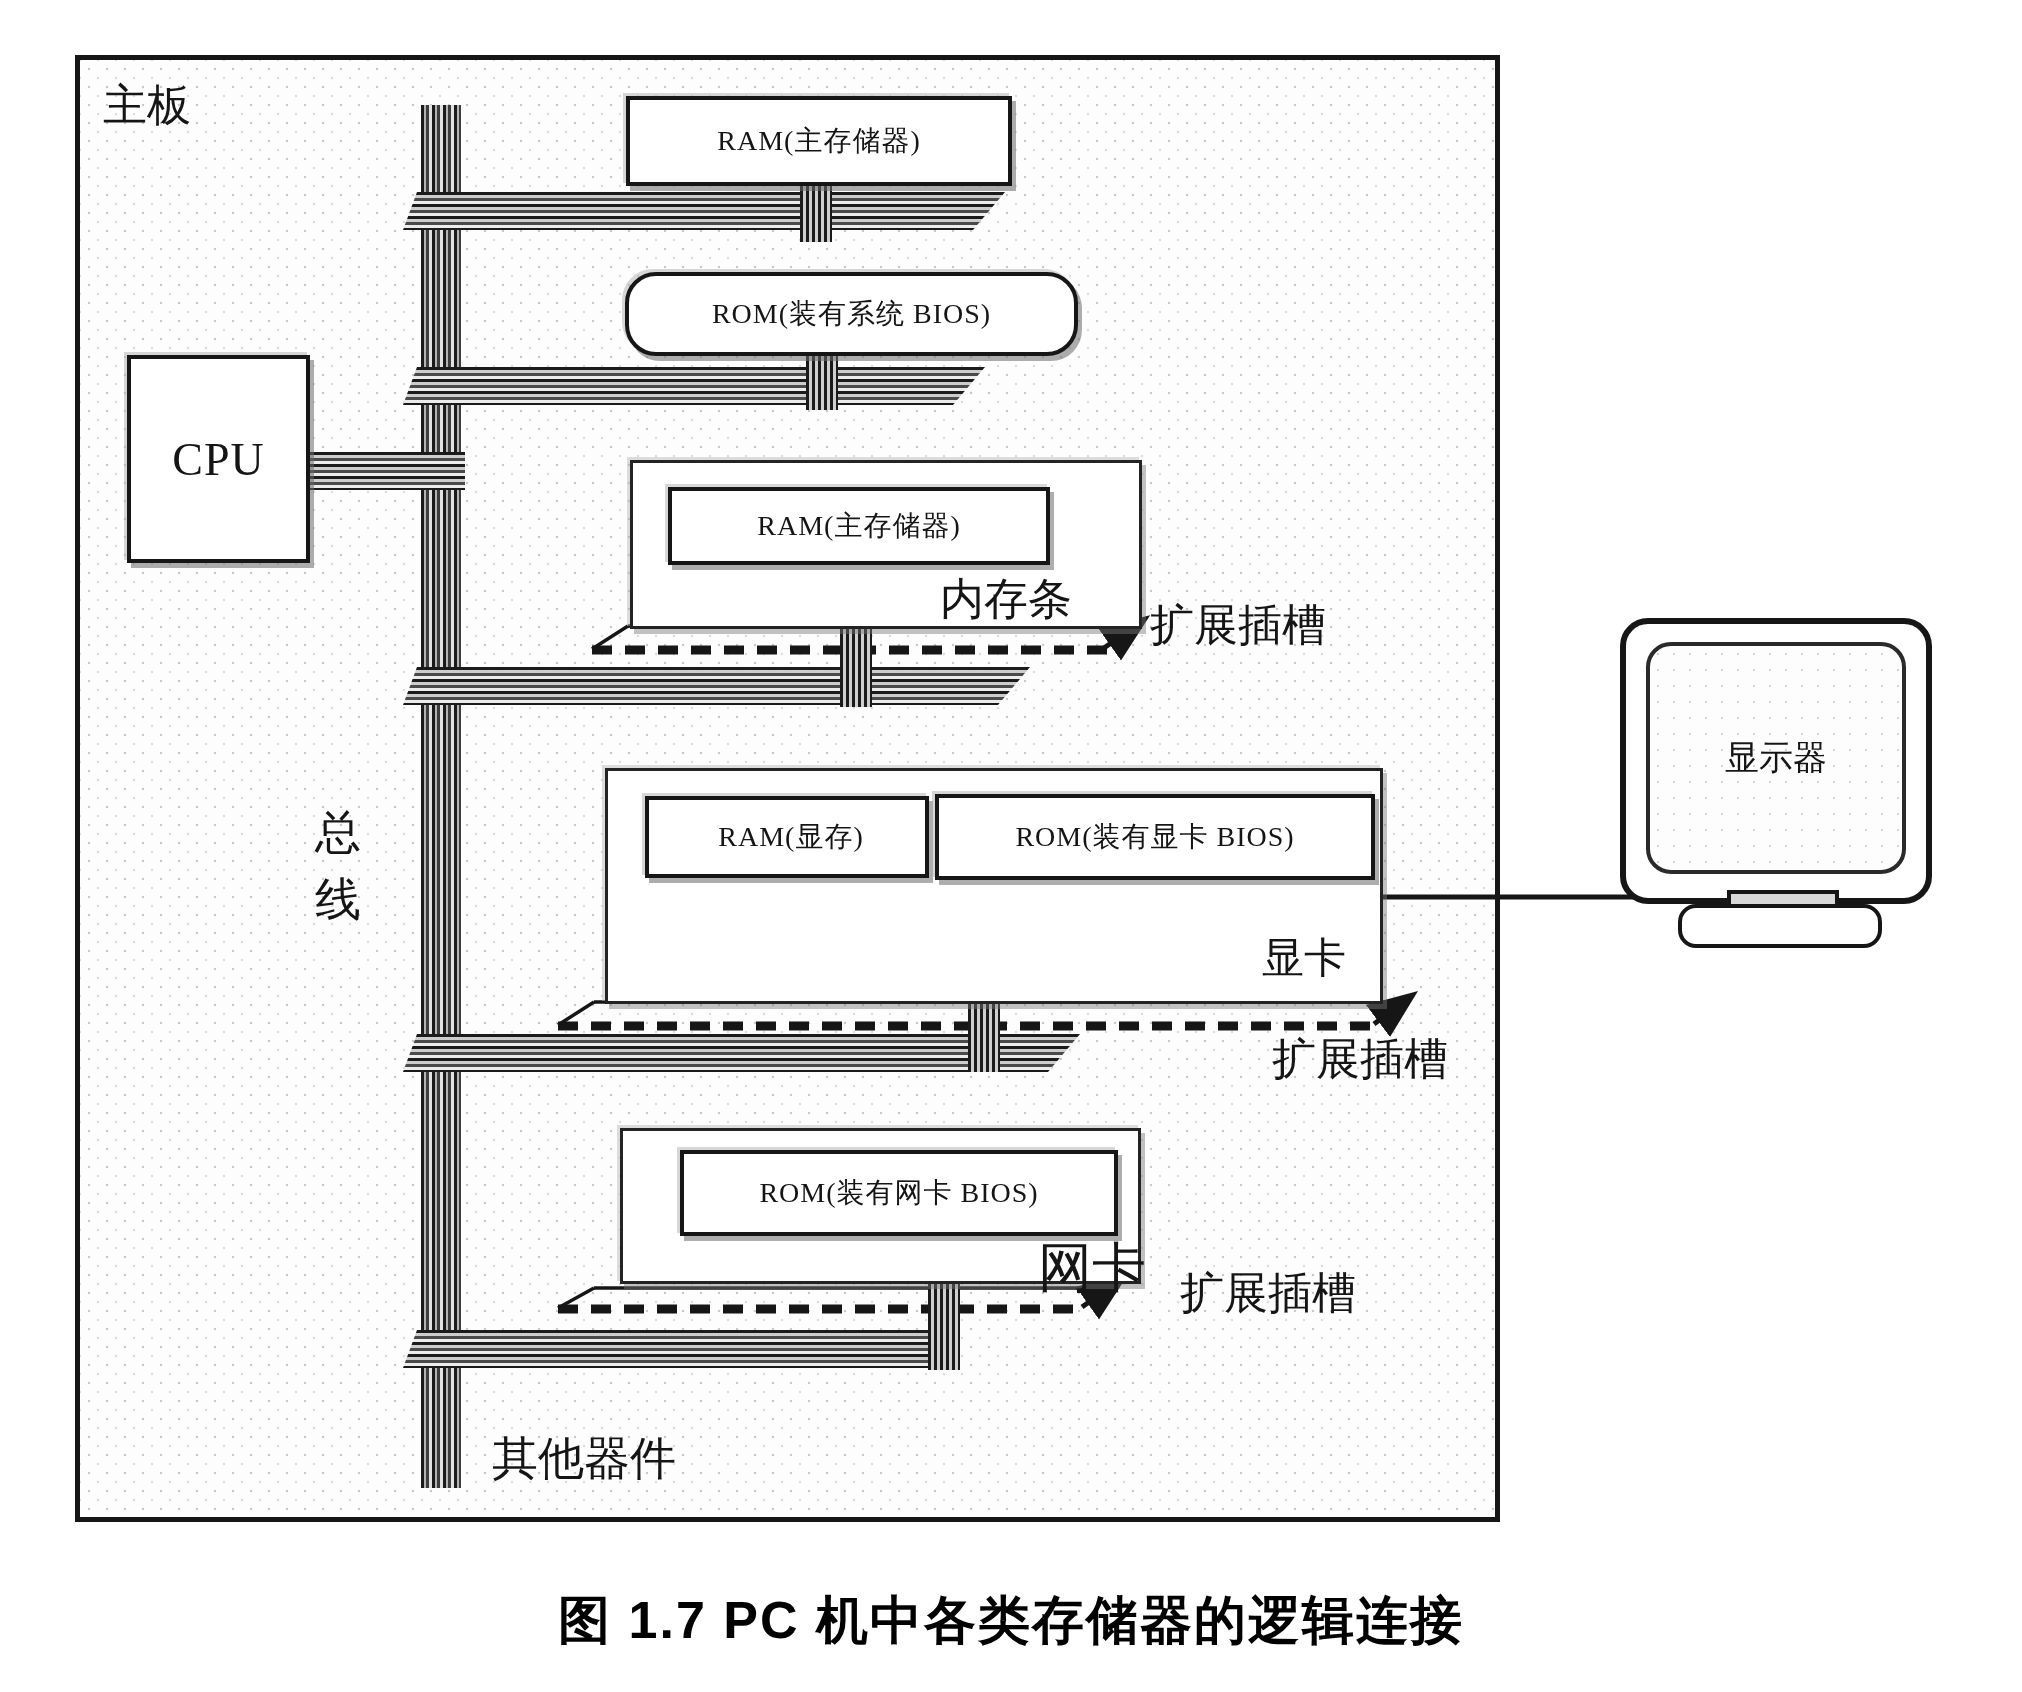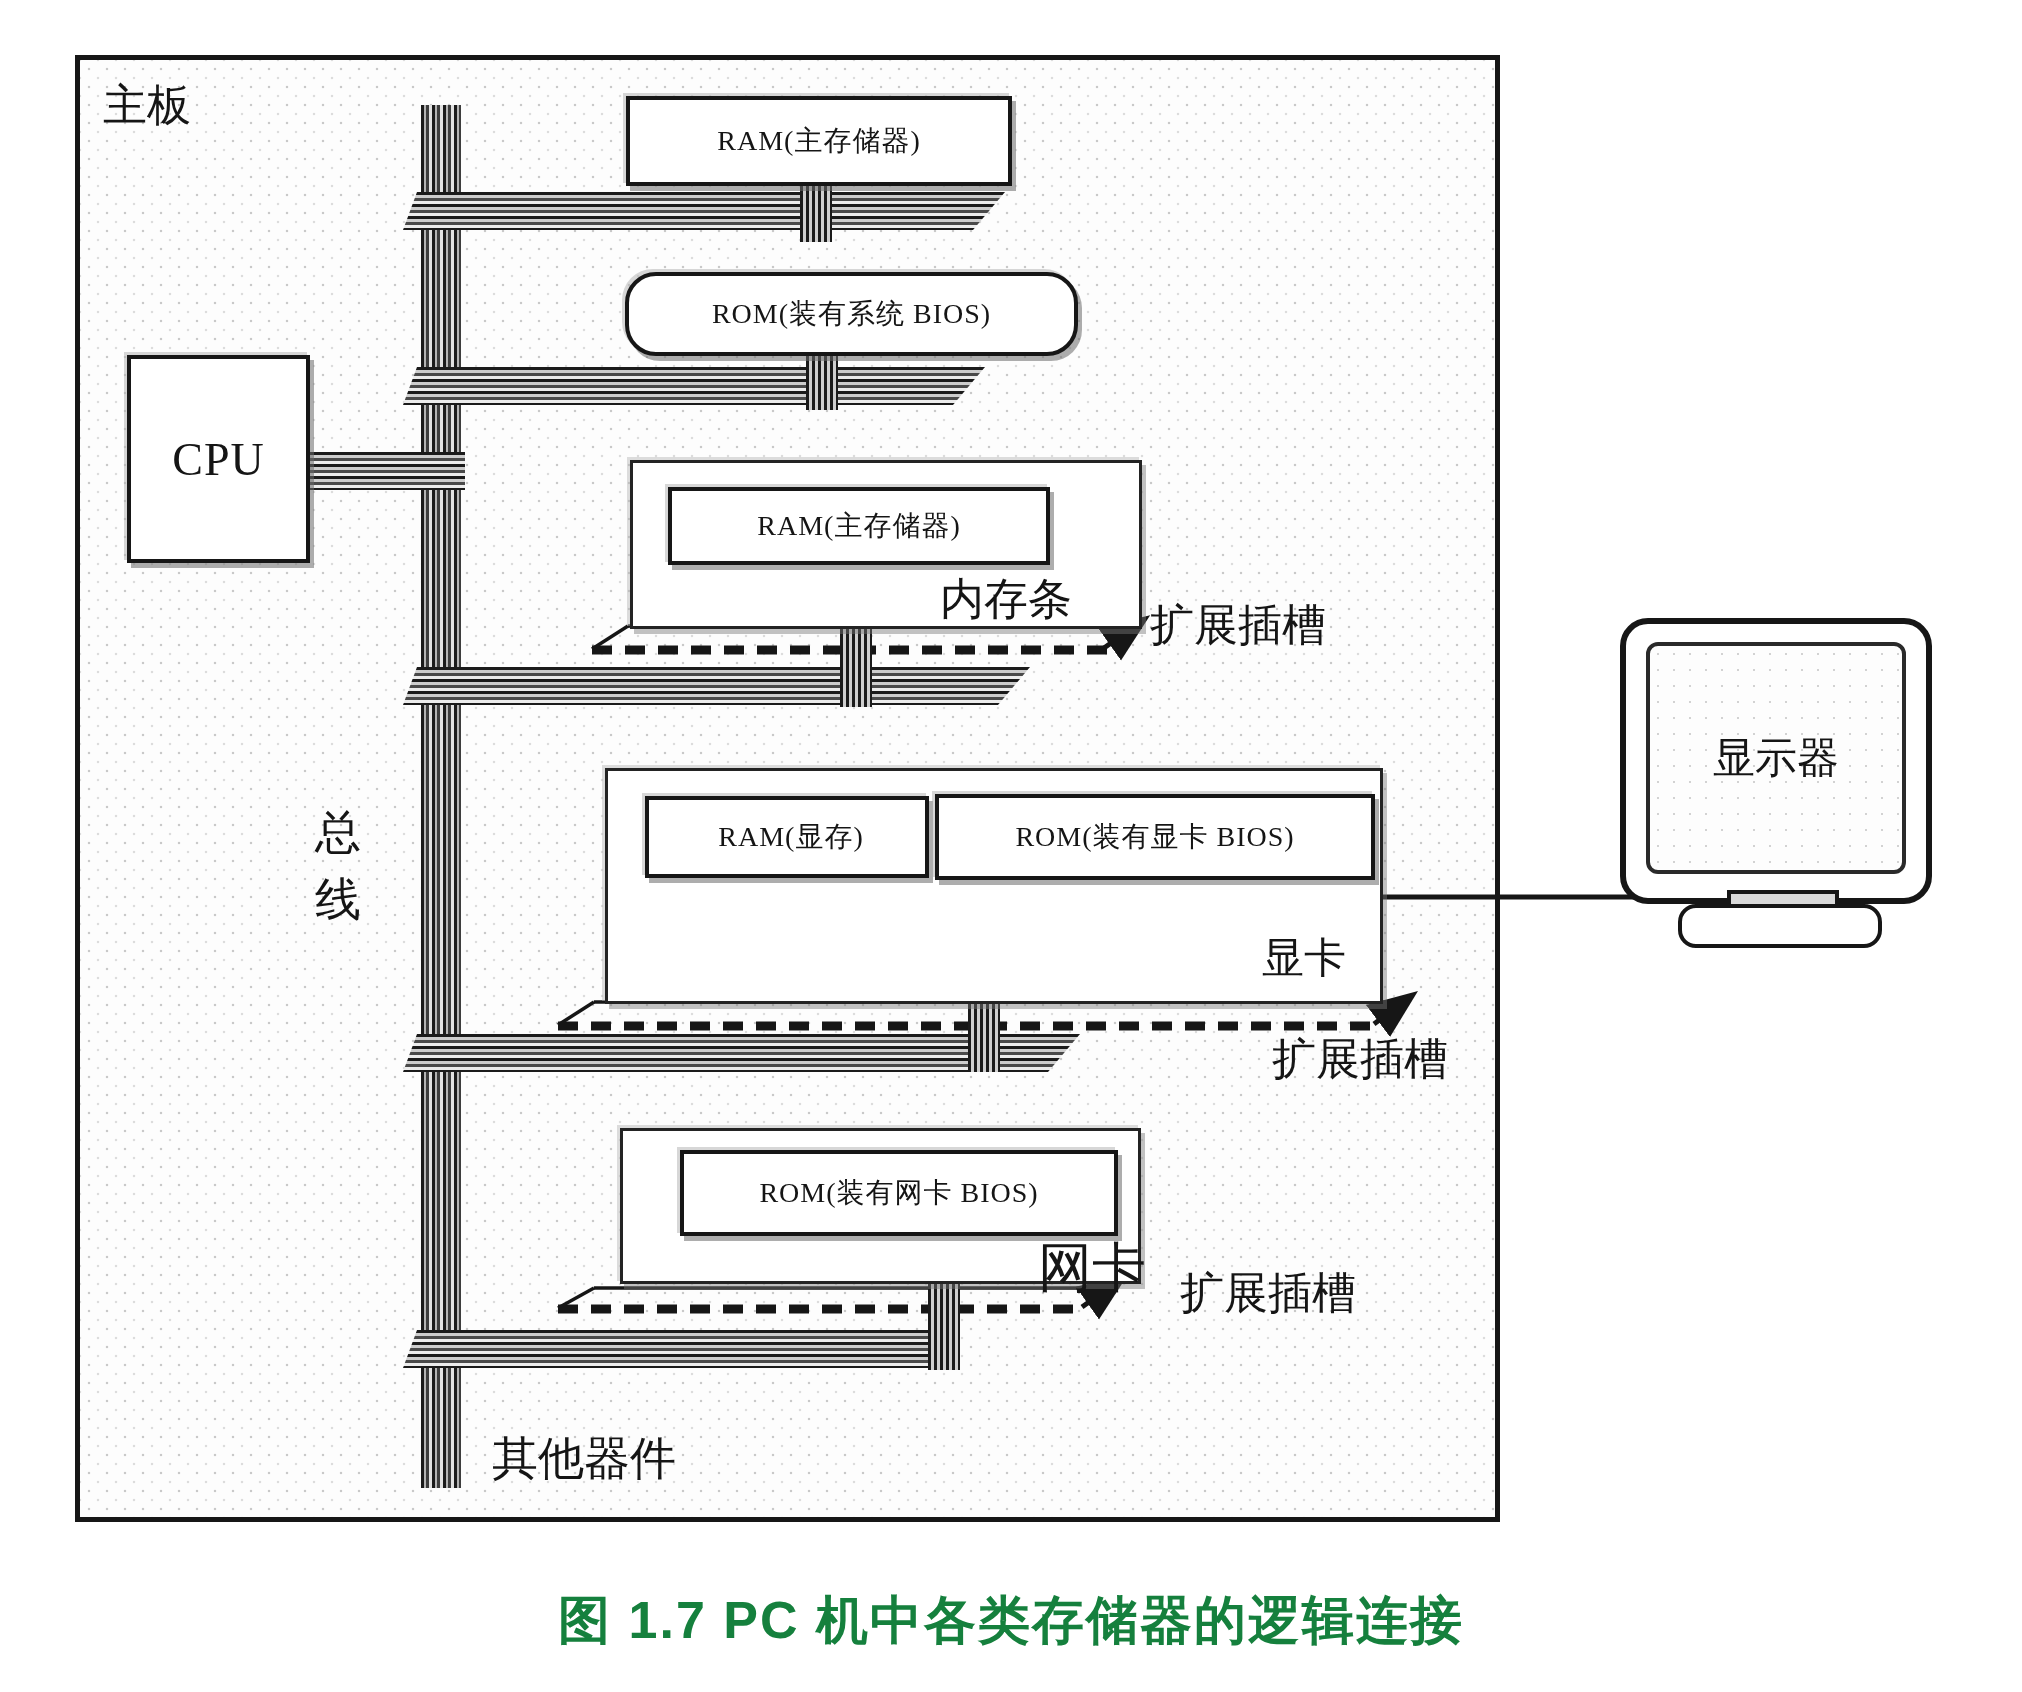--- a/index.html
+++ b/index.html
@@ -33,35 +33,35 @@
           box-shadow:4px 5px 0 rgba(120,120,120,.45),-3px -3px 0 rgba(180,180,180,.45);}
 
   .lbl{position:absolute;white-space:nowrap;}
   .buslbl{position:absolute;left:312px;top:786px;width:52px;font-size:46px;
           line-height:1.45;word-break:break-all;text-align:center;margin-top:14px;}
 
   
   .mon-outer{position:absolute;left:1620px;top:618px;width:300px;height:274px;
              background:#ffffff;border:6px solid #161616;border-radius:28px;}
   .mon-screen{position:absolute;left:1646px;top:642px;width:252px;height:224px;
-              border:4px solid #2a2a2a;border-radius:12px;
+              border:4px solid #2a2a2a;border-radius:25px;
               background-color:#fdfdfd;
               background-image:radial-gradient(#d2d2d2 1.3px,transparent 1.5px);
               background-size:16px 16px;
-              display:flex;align-items:center;justify-content:center;font-size:42px;}
+              display:flex;align-items:center;justify-content:center;font-size:34px;}
   .mon-neck{position:absolute;left:1727px;top:890px;width:104px;height:16px;
             background:#d9d9d9;border:4px solid #161616;}
   .mon-base{position:absolute;left:1678px;top:904px;width:196px;height:36px;
             background:#ffffff;border:4px solid #161616;border-radius:18px;}
 
   svg.overlay{position:absolute;left:0;top:0;pointer-events:none;}
 
   .caption{position:absolute;left:0;top:1586px;width:2022px;text-align:center;
            font-family:"Liberation Sans",sans-serif;font-weight:bold;
-           font-size:52px;letter-spacing:2px;color:#15803d;}
+           font-size:52px;letter-spacing:2px;color:#000000;}
 </style>
 </head>
 <body>
 
 <div class="canvas">
 
   <div class="board"></div>
   <div class="lbl" style="left:103px;top:76px;font-size:44px;">主板</div>
 
   <svg class="overlay" width="2022" height="1692" viewBox="0 0 2022 1692">

